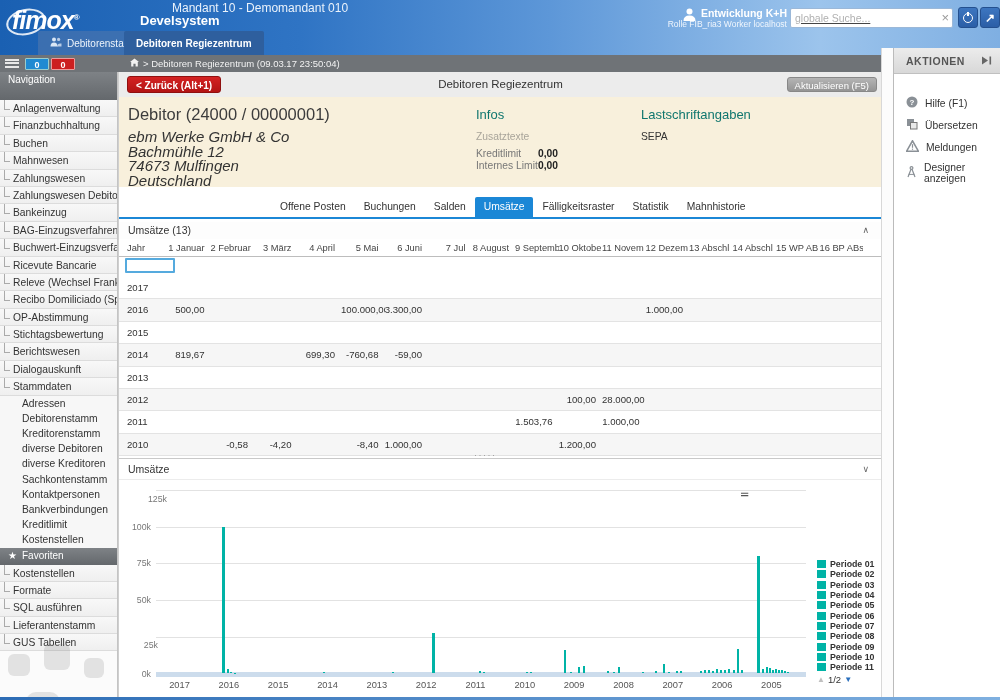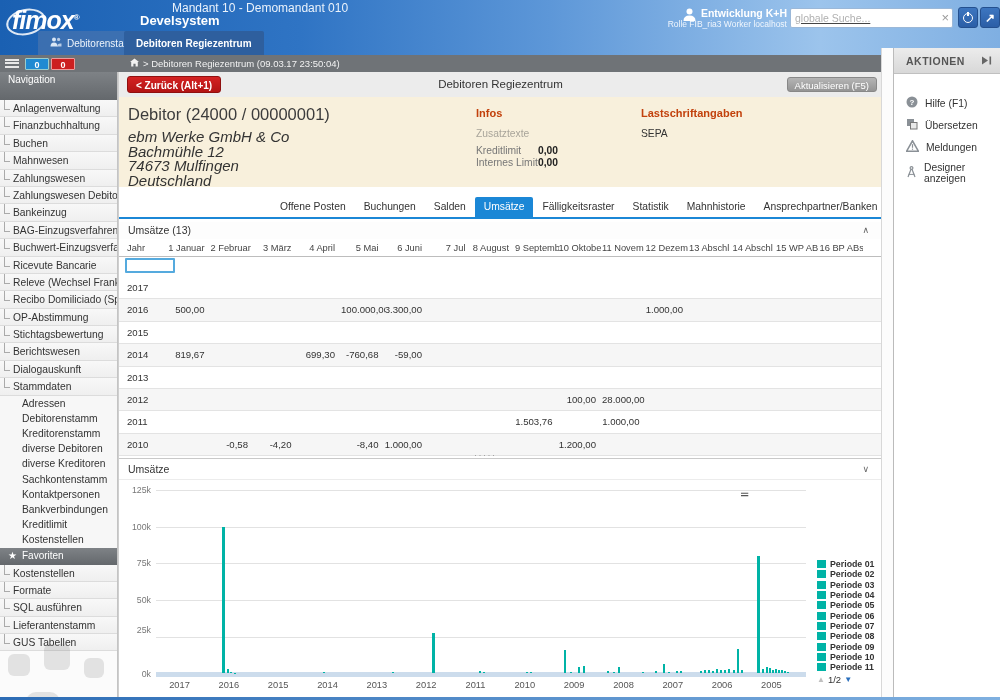--- a/index.html
+++ b/index.html
@@ -66,21 +66,21 @@
   
   #main { position:absolute; left:118px; top:72px; width:763px; height:625px; background:#fff; border-left:1px solid #cfcfcf; }
   #pagebar { position:absolute; left:0; top:0; width:763px; height:25px; background:#ececec; }
   #btn-back { position:absolute; left:8px; top:4px; height:17px; background:linear-gradient(#d42222,#b31414); color:#fff; font-size:10px; font-weight:bold; line-height:17px; padding:0 8px; border-radius:3px; border:1px solid #8f1010; cursor:pointer; }
   #page-title { position:absolute; left:0; top:6px; width:763px; text-align:center; font-size:11.5px; color:#333; }
   #btn-refresh { position:absolute; right:5px; top:5px; height:15px; background:linear-gradient(#b5b5b5,#949494); color:#fff; font-size:9.5px; line-height:15px; padding:0 7px; border-radius:3px; border:1px solid #888; cursor:pointer; }
 
   #debtor-panel { position:absolute; left:0; top:25px; width:763px; height:90px; background:#f8f0dc; }
   .deb-title { position:absolute; left:9px; top:8px; font-size:16.5px; color:#3c3c3c; }
   .deb-addr { position:absolute; left:9px; top:33px; font-size:15px; color:#333; line-height:14.5px;font-style:italic; }
-  .col-h { font-size:11px; color:#c2410c;font-weight:bold; }
+  .col-h { font-size:13px; color:#0f766e; }
   #infos-col { position:absolute; left:357px; top:10px; }
   #infos-col .zus { margin-top:9px; font-size:10.3px; color:#a8a49a; cursor:pointer; }
   .lim-row { margin-top:6px; font-size:10.3px; color:#777; display:flex; }
   .lim-row .lab { width:62px; }
   .lim-row .val { font-weight:bold; color:#222; }
   #infos-col .lim-row + .lim-row { margin-top:1px; }
   #last-col { position:absolute; left:522px; top:10px; }
   #last-col .sepa { margin-top:9px; font-size:10.3px; color:#333; }
 
   
@@ -275,21 +275,20 @@
     </div>
 
     <div id="ctabs">
         <div class="ctab">Offene Posten</div>
         <div class="ctab">Buchungen</div>
         <div class="ctab">Salden</div>
         <div class="ctab active">Umsätze</div>
         <div class="ctab">Fälligkeitsraster</div>
         <div class="ctab">Statistik</div>
         <div class="ctab">Mahnhistorie</div>
-        <div class="ctab">Ansprechpartner/Banken</div>
       </div>
 
     <div id="tbl-head-bar">
       <span>Umsätze (13)</span>
       <span class="caret">∧</span>
     </div>
     <div id="thead"><span class="th th-year">Jahr</span><span class="th">1 Januar</span><span class="th">2 Februar</span><span class="th">3 März</span><span class="th">4 April</span><span class="th">5 Mai</span><span class="th">6 Juni</span><span class="th">7 Jul</span><span class="th">8 August</span><span class="th">9 Septemb</span><span class="th">10 Oktobe</span><span class="th">11 Novem</span><span class="th">12 Dezem</span><span class="th">13 Abschl</span><span class="th">14 Abschl</span><span class="th">15 WP AB</span><span class="th">16 BP ABs</span></div>
     <div id="filter-row">
       <input type="text" style="">
     </div>
@@ -306,29 +305,29 @@
     <div id="resize-dots">·····</div>
 
     <div id="chart-sec">
       <div id="chart-hd">
         <span>Umsätze</span>
         <span class="caret">∨</span>
       </div>
       <div id="chart-menu">≡</div>
       <div id="plot" style="position:absolute;left:0;top:21px;width:763px;height:215px;">
           <div class="gridline" style="top: 10px;"></div>
-          <div class="ylab" style="top: 5px;">125k</div>
+          <div class="ylab" style="top: 14px; margin-left: 16px;">125k</div>
           <div class="gridline" style="top: 46.7px;"></div>
           <div class="ylab" style="top: 41.7px;">100k</div>
           <div class="gridline" style="top: 83.4px;"></div>
           <div class="ylab" style="top: 78.4px;">75k</div>
           <div class="gridline" style="top: 120.1px;"></div>
           <div class="ylab" style="top: 115.1px;">50k</div>
           <div class="gridline" style="top: 156.8px;"></div>
-          <div class="ylab" style="top: 145px;">25k</div>
+          <div class="ylab" style="top: 160px; margin-left: 7px;">25k</div>
           <div class="ylab" style="top: 188.5px;">0k</div>
           <div id="axis-band" style="top: 191.5px;"></div>
           <div class="xlab" style="left: 38.5px; top: 199.5px;">2017</div>
           <div class="xlab" style="left: 87.83px; top: 199.5px;">2016</div>
           <div class="xlab" style="left: 137.16px; top: 199.5px;">2015</div>
           <div class="xlab" style="left: 186.49px; top: 199.5px;">2014</div>
           <div class="xlab" style="left: 235.82px; top: 199.5px;">2013</div>
           <div class="xlab" style="left: 285.15px; top: 199.5px;">2012</div>
           <div class="xlab" style="left: 334.48px; top: 199.5px;">2011</div>
           <div class="xlab" style="left: 383.81px; top: 199.5px;">2010</div>

